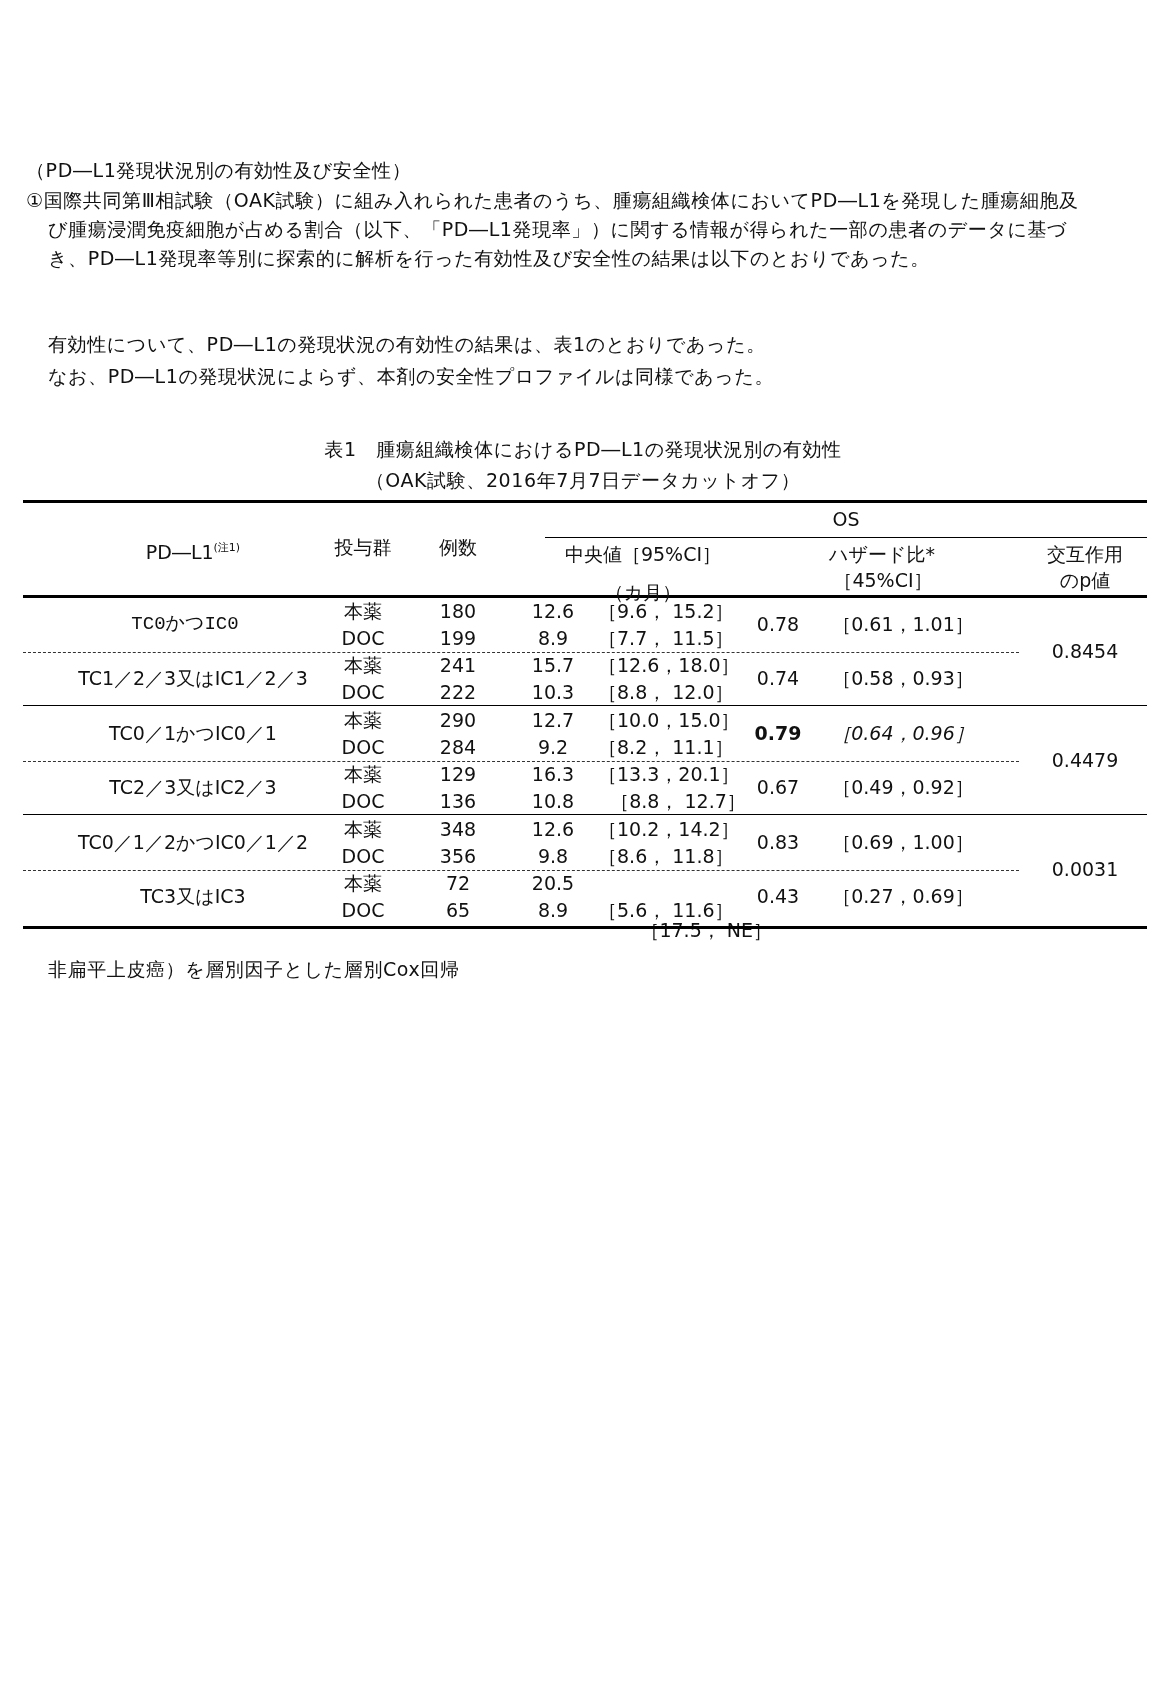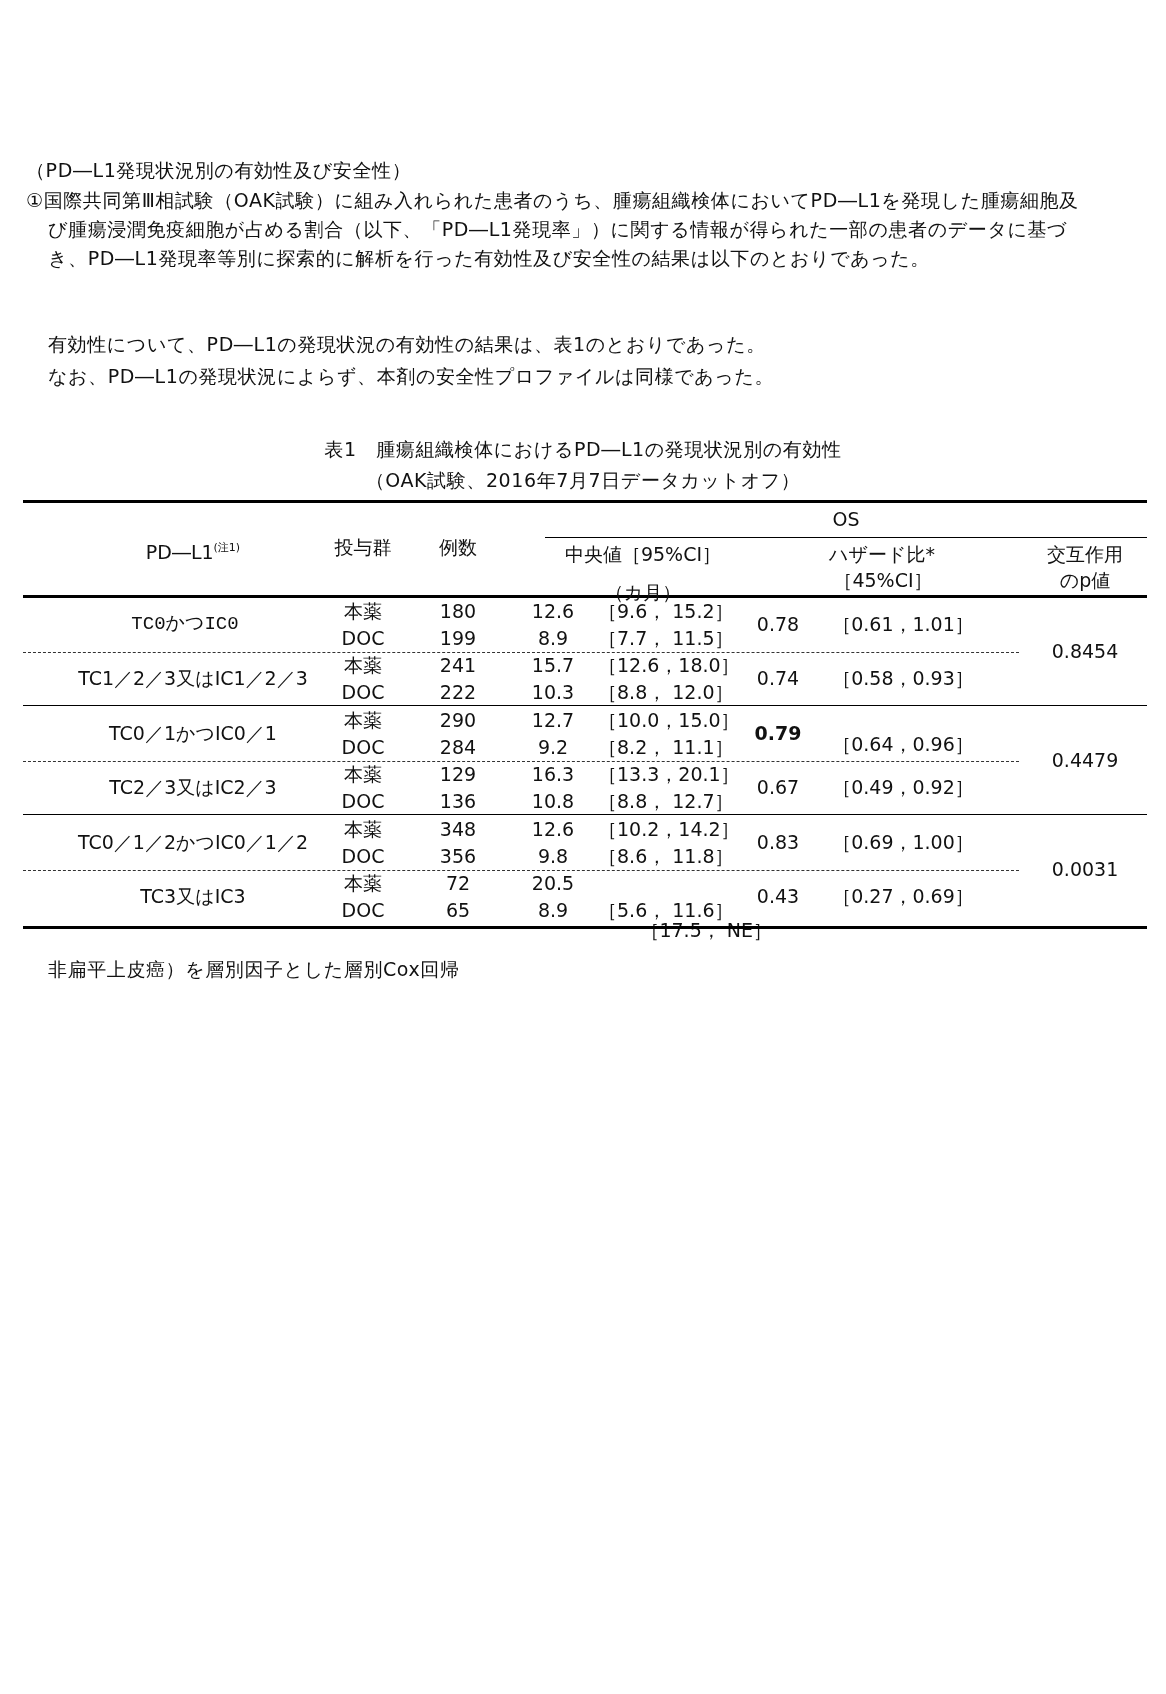--- a/index.html
+++ b/index.html
@@ -84,41 +84,41 @@
     <div class="cell" style="left:480px; width:100px; top:152px;">15.7</div>
     <div class="cell" style="left:575px; width:160px; top:152px; text-align:left;">［12.6，18.0］</div>
     <div class="cell" style="left:295px; width:90px; top:179px;">DOC</div>
     <div class="cell" style="left:390px; width:90px; top:179px;">222</div>
     <div class="cell" style="left:480px; width:100px; top:179px;">10.3</div>
     <div class="cell" style="left:575px; width:160px; top:179px; text-align:left;">［8.8， 12.0］</div>
     <div class="rule-thin" style="top:205px; left:0; width:1124px;"></div>
     <div class="cell" style="left:1000px; width:124px; top:247px;">0.4479</div>
     <div class="cell" style="left:20px; width:300px; top:220px;">TC0／1かつIC0／1</div>
     <div class="cell" style="left:700px; width:110px; top:220px;font-weight:bold;">0.79</div>
-    <div class="cell" style="left:790px; width:180px; top:231px;">［0.64，0.96］</div>
+    <div class="cell" style="left:790px; width:180px; top:220px;font-style:italic;">［0.64，0.96］</div>
     <div class="cell" style="left:295px; width:90px; top:207px;">本薬</div>
     <div class="cell" style="left:390px; width:90px; top:207px;">290</div>
     <div class="cell" style="left:480px; width:100px; top:207px;">12.7</div>
     <div class="cell" style="left:575px; width:160px; top:207px; text-align:left;">［10.0，15.0］</div>
     <div class="cell" style="left:295px; width:90px; top:234px;">DOC</div>
     <div class="cell" style="left:390px; width:90px; top:234px;">284</div>
     <div class="cell" style="left:480px; width:100px; top:234px;">9.2</div>
     <div class="cell" style="left:575px; width:160px; top:234px; text-align:left;">［8.2， 11.1］</div>
     <div class="rule-dash" style="top:261px; left:0; width:996px;"></div>
     <div class="cell" style="left:20px; width:300px; top:274px;">TC2／3又はIC2／3</div>
     <div class="cell" style="left:700px; width:110px; top:274px;">0.67</div>
     <div class="cell" style="left:790px; width:180px; top:274px;">［0.49，0.92］</div>
     <div class="cell" style="left:295px; width:90px; top:261px;">本薬</div>
     <div class="cell" style="left:390px; width:90px; top:261px;">129</div>
     <div class="cell" style="left:480px; width:100px; top:261px;">16.3</div>
     <div class="cell" style="left:575px; width:160px; top:261px; text-align:left;">［13.3，20.1］</div>
     <div class="cell" style="left:295px; width:90px; top:288px;">DOC</div>
     <div class="cell" style="left:390px; width:90px; top:288px;">136</div>
     <div class="cell" style="left:480px; width:100px; top:288px;">10.8</div>
-    <div class="cell" style="left:575px; width:160px; top:288px; text-align:left;">［8.8， 12.7］</div>
+    <div class="cell" style="left:575px; width:160px; top:288px; text-align:center;">［8.8， 12.7］</div>
     <div class="rule-thin" style="top:314px; left:0; width:1124px;"></div>
     <div class="cell" style="left:1000px; width:124px; top:356px;">0.0031</div>
     <div class="cell" style="left:20px; width:300px; top:329px;">TC0／1／2かつIC0／1／2</div>
     <div class="cell" style="left:700px; width:110px; top:329px;">0.83</div>
     <div class="cell" style="left:790px; width:180px; top:329px;">［0.69，1.00］</div>
     <div class="cell" style="left:295px; width:90px; top:316px;">本薬</div>
     <div class="cell" style="left:390px; width:90px; top:316px;">348</div>
     <div class="cell" style="left:480px; width:100px; top:316px;">12.6</div>
     <div class="cell" style="left:575px; width:160px; top:316px; text-align:left;">［10.2，14.2］</div>
     <div class="cell" style="left:295px; width:90px; top:343px;">DOC</div>

